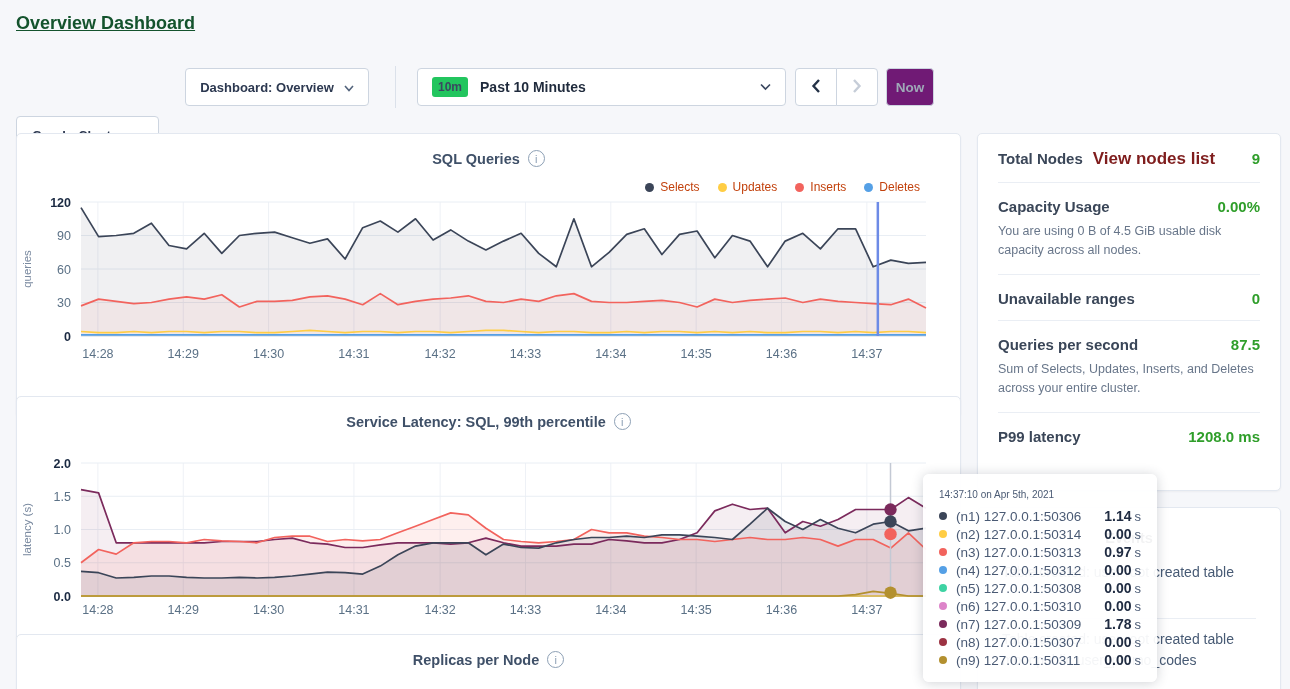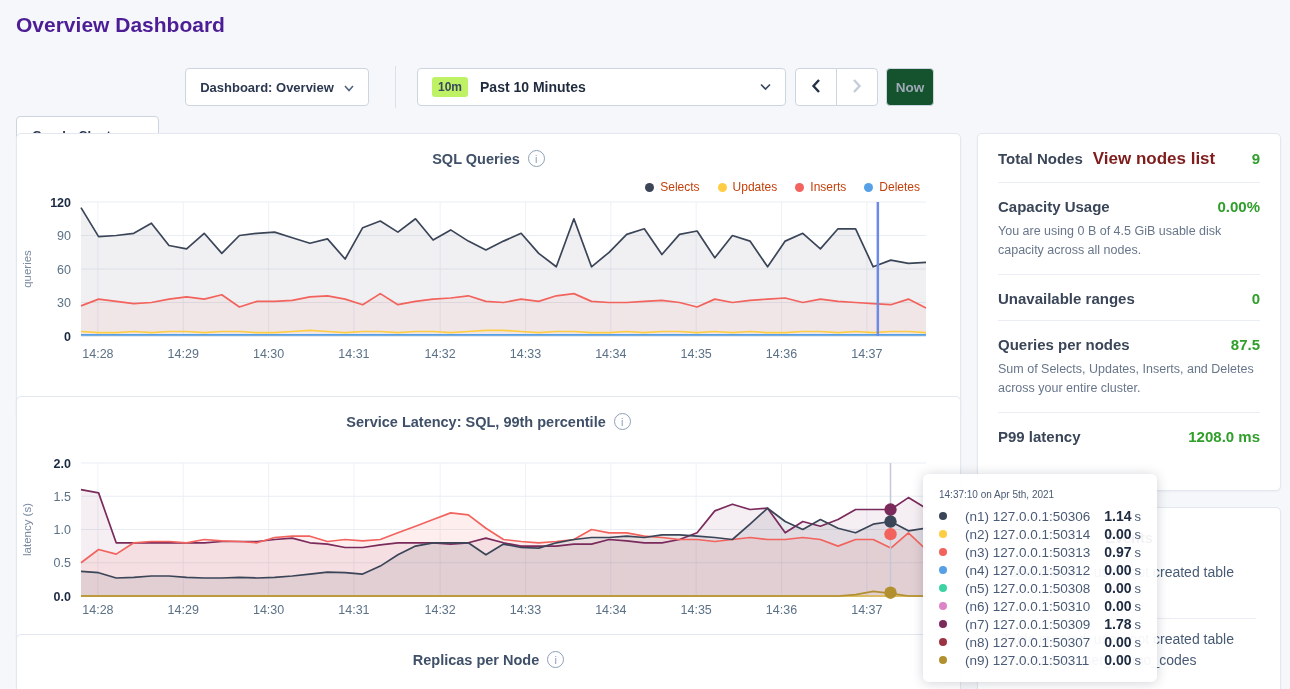--- a/index.html
+++ b/index.html
@@ -1,38 +1,38 @@
 <!DOCTYPE html>
 <html><head>
 <meta charset="utf-8">
 <style>
   * { box-sizing: border-box; margin: 0; padding: 0; }
   html,body { background:#f6f7fa; }
   #app {
     position:relative; width:1290px; height:689px; overflow:hidden;
     background:#f6f7fa; font-family:"Liberation Sans", sans-serif; color:#242c3c;
   }
-  .page-title { position:absolute; left:16px; top:13px; font-size:21px; font-weight:600; color:#4c1d95; }
+  .page-title { position:absolute; left:16px; top:13px; font-size:18px; font-weight:600; color:#14532d;text-decoration:underline; }
 
   
   .btn, .dd {
     position:absolute; top:68px; height:38px; background:#fff;
     border:1px solid #cdd5e0; border-radius:4px; display:flex; align-items:center;
     font-size:13px; font-weight:700; color:#2c3850; cursor:pointer;
   }
   #graph-dd { left:16px; width:143px; justify-content:center; gap:10px;margin-top:48px; }
   #dash-dd  { left:185px; width:184px; justify-content:center; gap:10px; }
   .controls-divider { position:absolute; left:395px; top:66px; width:1px; height:42px; background:#dbe1ea; }
   #time-selector { left:417px; width:369px; padding:0 14px; gap:12px; }
-  .time-badge { background:#bef264; border-radius:3px; font-size:12px; font-weight:700; color:#3a4860; padding:3px 6px; }
+  .time-badge { background:#22c55e; border-radius:3px; font-size:12px; font-weight:700; color:#3a4860; padding:3px 6px; }
   .time-label { font-size:14px; font-weight:700; color:#1f2a3c; }
   .chev { margin-left:auto; display:flex; }
   #nav-prev { left:795px; width:42px; border-radius:4px 0 0 4px; justify-content:center; }
   #nav-next { left:836px; width:42px; border-radius:0 4px 4px 0; justify-content:center; }
-  #now-btn  { left:886px; width:48px; justify-content:center; background:#14532d; color:#9fa9b8; font-size:13.5px; cursor:default; }
+  #now-btn  { left:886px; width:48px; justify-content:center; background:#701a75; color:#9fa9b8; font-size:13.5px; cursor:default; }
 
   
   .card { position:absolute; background:#fff; border:1px solid #e3e8f0; border-radius:5px;
           box-shadow:0 1px 2px rgba(50,60,80,0.05); }
   #sql-card      { left:16px;  top:133px; width:945px; height:284px; }
   #latency-card  { left:16px;  top:396px; width:945px; height:245px; }
   #replicas-card { left:16px;  top:634px; width:945px; height:90px; }
   #summary-card  { left:977px; top:133px; width:304px; height:358px; }
   #events-card   { left:977px; top:507px; width:304px; height:220px; }
 
@@ -65,21 +65,21 @@
                 border-top:1px solid #eaeef4; cursor:pointer; white-space:nowrap; }
   .event-item.first { border-top:none; }
 
   
   #tooltip { position:absolute; left:923px; top:474px; width:234px; z-index:10;
              background:rgba(255,255,255,0.94); border-radius:6px;
              box-shadow:0 1px 12px rgba(40,50,70,0.22); padding:15px 16px 13px; }
   .tt-head { font-size:10px; color:#4a5a74; margin-bottom:7px; }
   .tt-row { display:flex; align-items:center; height:18px; font-size:13.5px; color:#4a5a74; }
   .tt-dot { width:8px; height:8px; border-radius:50%; margin-right:9px; flex:none; }
-  .tt-name { width:149px;margin-left:9px; }
+  .tt-name { width:149px; }
   .tt-val { font-weight:700; font-size:14px; color:#202c42; }
   .tt-unit { margin-left:3px; font-size:13px; }
 </style>
 </head>
 <body>
 
 <div id="app">
 
   <div class="page-title">Overview Dashboard</div>
 
@@ -270,21 +270,21 @@
       <div class="sum-row">
         <span class="sum-label">Capacity Usage</span>
         <span class="sum-value">0.00%</span>
       </div>
       <div class="sum-desc">You are using 0 B of 4.5 GiB usable disk capacity across all nodes.</div>
       <div class="sum-row">
         <span class="sum-label">Unavailable ranges</span>
         <span class="sum-value">0</span>
       </div>
       <div class="sum-row">
-        <span class="sum-label">Queries per nodes</span>
+        <span class="sum-label">Queries per second</span>
         <span class="sum-value">87.5</span>
       </div>
       <div class="sum-desc">Sum of Selects, Updates, Inserts, and Deletes across your entire cluster.</div>
       <div class="sum-row">
         <span class="sum-label">P99 latency</span>
         <span class="sum-value">1208.0 ms</span>
       </div>
     </div>
   </div>
 

